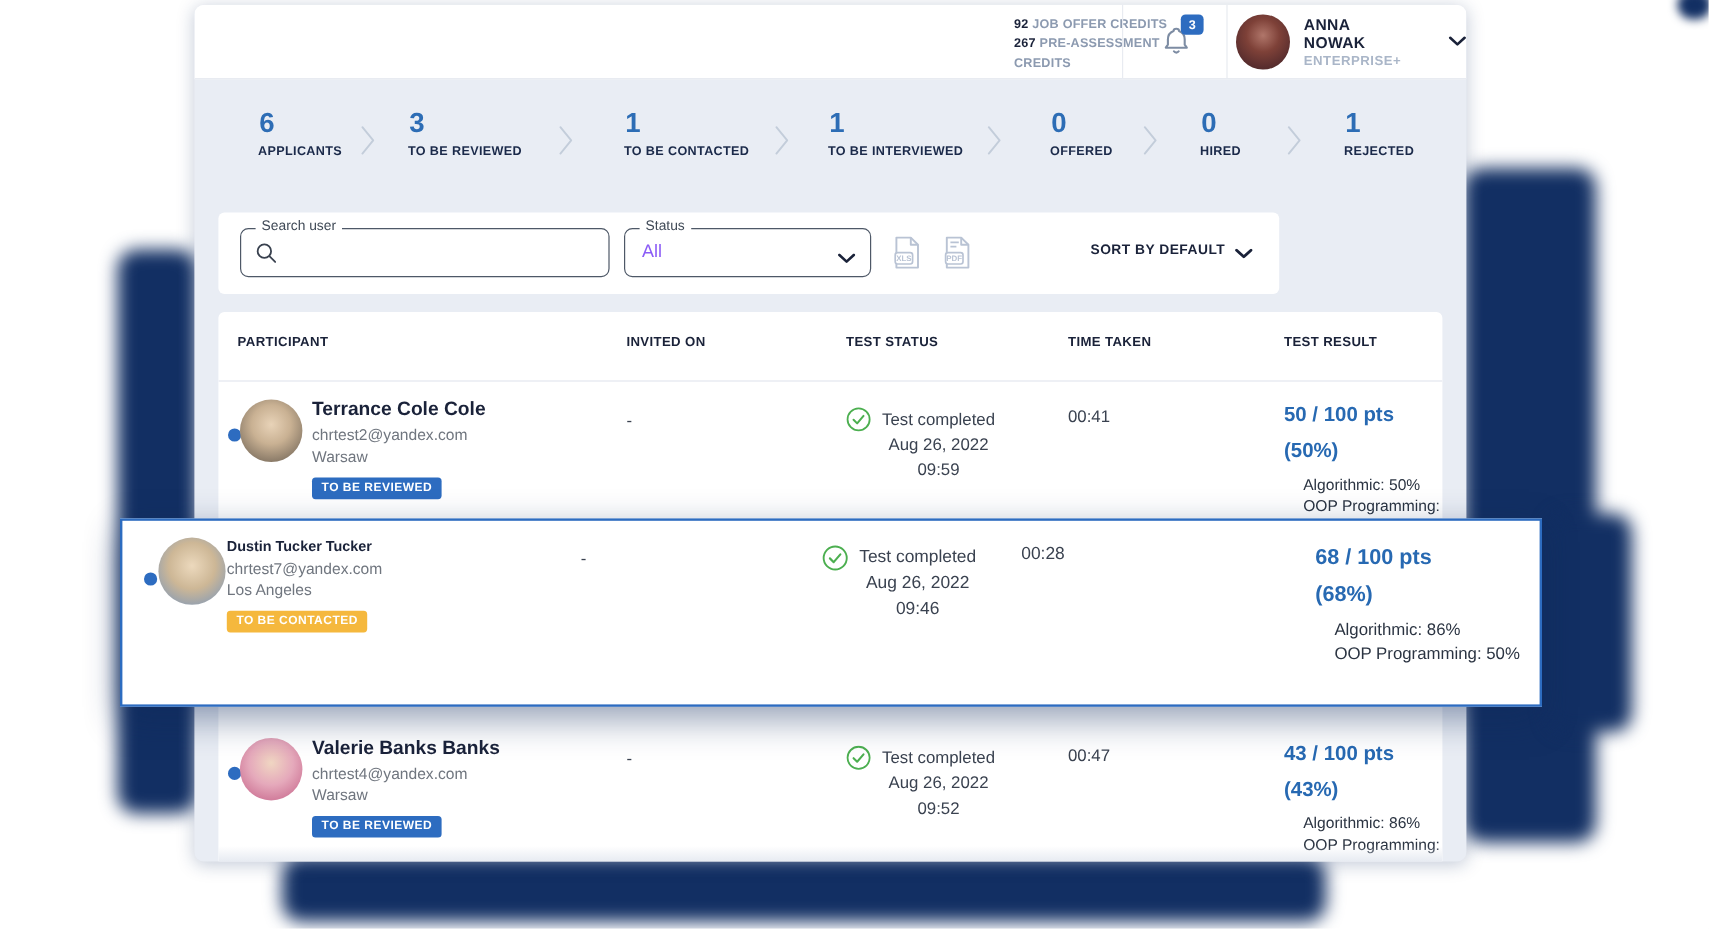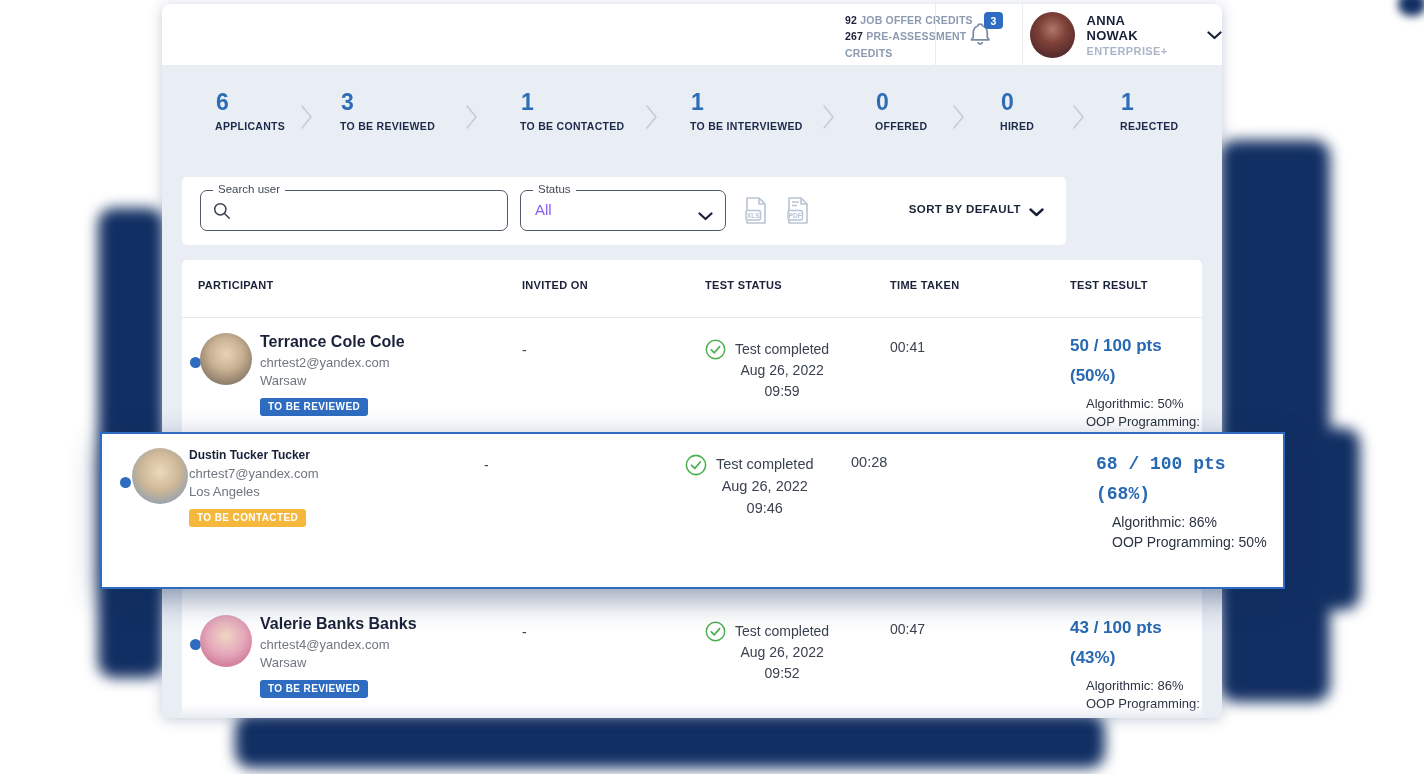--- a/index.html
+++ b/index.html
@@ -122,21 +122,21 @@
   .callout .cell-part { padding:0; }
   .callout .unread-dot { left:18px; top:43px; }
   .callout .row-avatar { left:30px; top:14px; width:56px; height:56px; }
   .callout .pinfo { left:87px; top:14px; }
   .callout .p-name { font-size:12px; }
   .callout .cell-invited { padding-top:23px; }
   .callout .cell-status { padding-top:20px; padding-left:0; }
   .callout .ts-lines, .callout .cell-time { font-size:14.5px; }
   .callout .cell-time { padding-top:20px; }
   .callout .cell-result { padding-top:20px; }
-  .callout .res-score, .callout .res-pct { font-size:18px;font-family:Liberation Mono, monospace; }
+  .callout .res-score, .callout .res-pct { font-size:18px; }
   .callout .res-skills { font-size:14px; width:170px; }
 </style>
 </head>
 <body>
 
 <div class="stage">
   <div class="blob blob-left"></div>
   <div class="blob blob-right"></div>
   <div class="blob blob-right-bump"></div>
   <div class="blob blob-bottom"></div>

